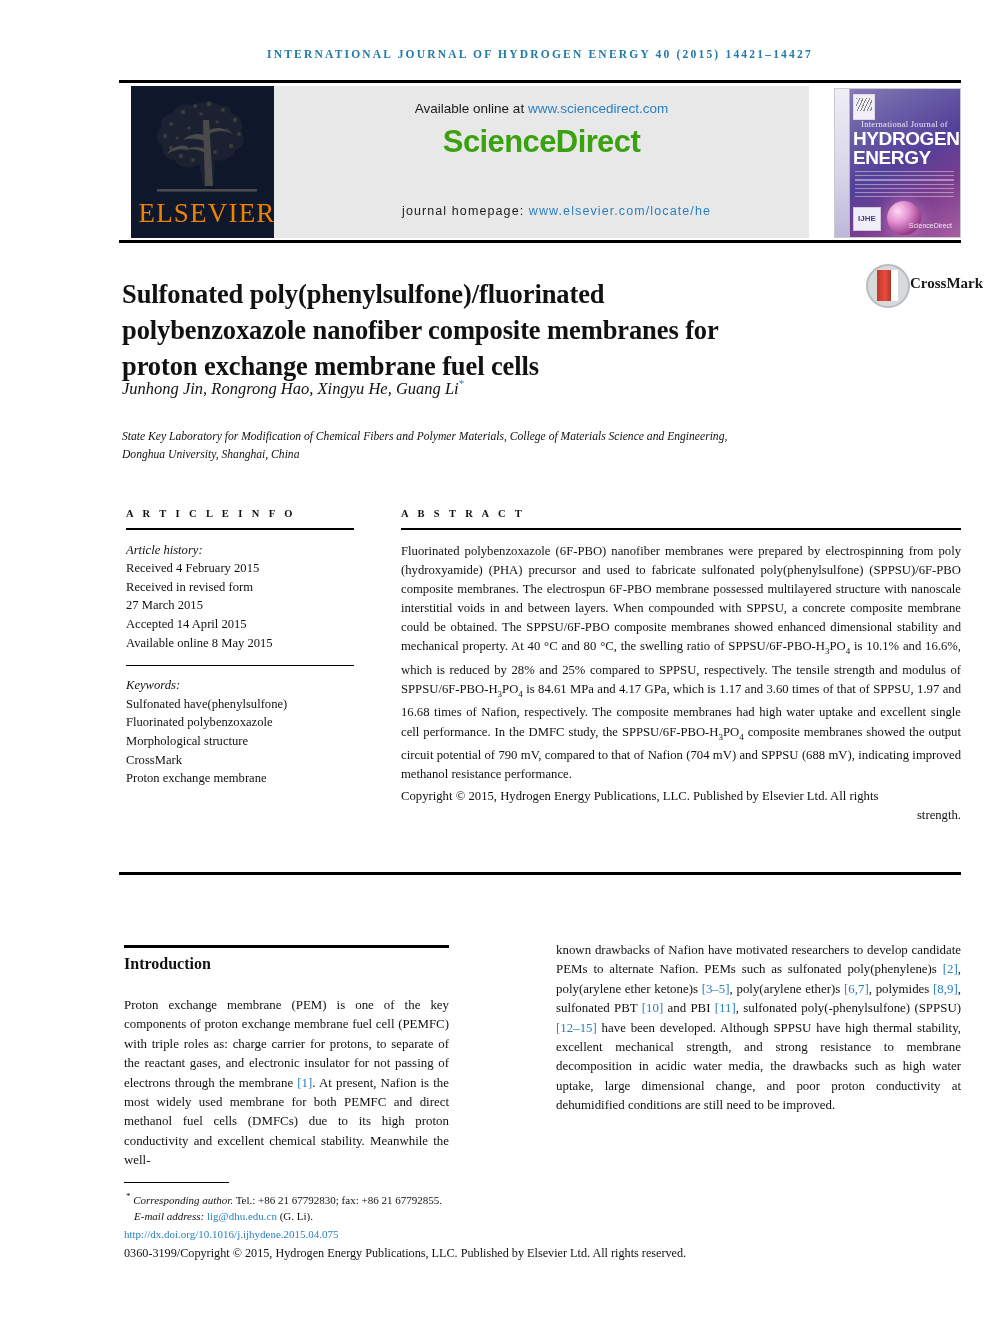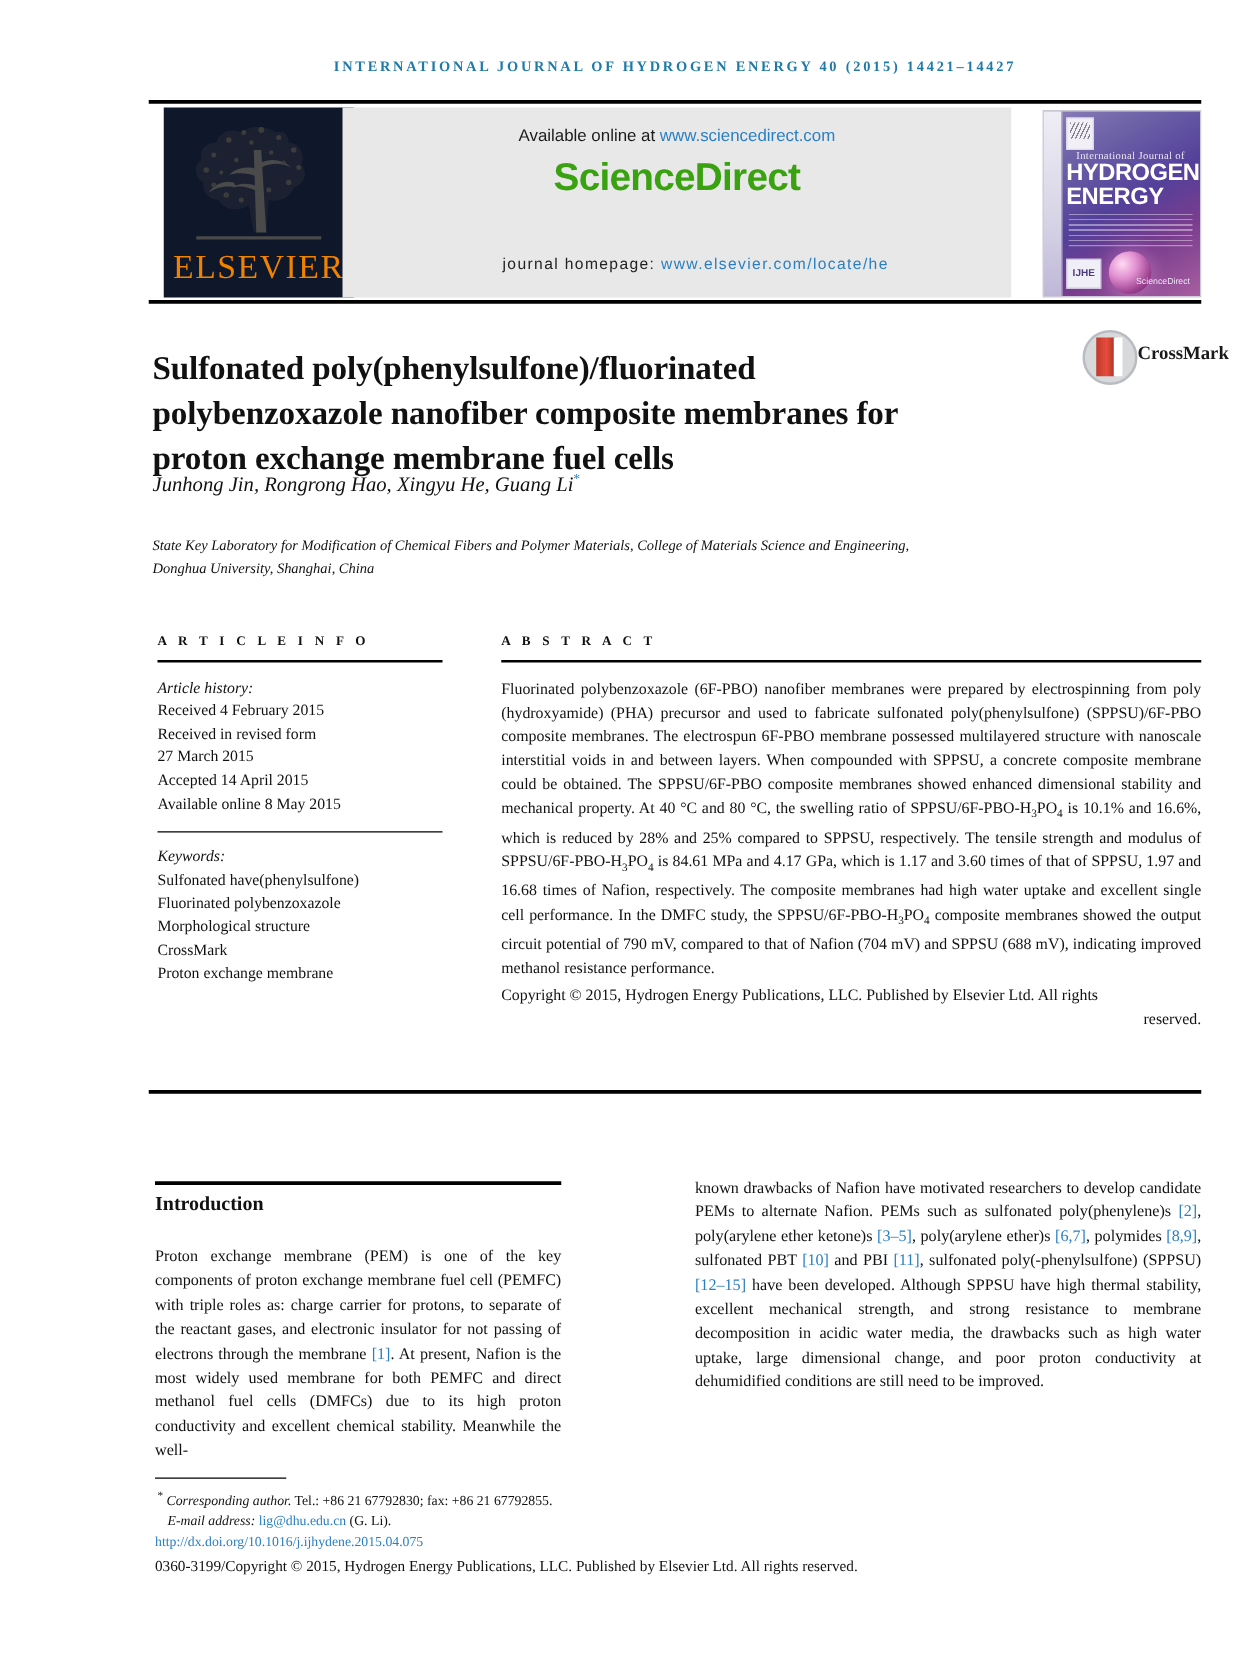--- a/index.html
+++ b/index.html
@@ -473,21 +473,21 @@
   </div>
 
   <div class="col-abs">
     <div class="sec-head">A B S T R A C T</div>
     <div class="hr-thin"></div>
     <div class="abs-body">
       <span>Fluorinated polybenzoxazole (6F-PBO) nanofiber membranes were prepared by electrospinning from poly (hydroxyamide) (PHA) precursor and used to fabricate sulfonated poly(phenylsulfone) (SPPSU)/6F-PBO composite membranes. The electrospun 6F-PBO membrane possessed multilayered structure with nanoscale interstitial voids in and between layers. When compounded with SPPSU, a concrete composite membrane could be obtained. The SPPSU/6F-PBO composite membranes showed enhanced dimensional stability and mechanical property. At 40 °C and 80 °C, the swelling ratio of SPPSU/6F-PBO-H</span><sub>3</sub><span>PO</span><sub>4</sub><span> is 10.1% and 16.6%, which is reduced by 28% and 25% compared to SPPSU, respectively. The tensile strength and modulus of SPPSU/6F-PBO-H</span><sub>3</sub><span>PO</span><sub>4</sub><span> is 84.61 MPa and 4.17 GPa, which is 1.17 and 3.60 times of that of SPPSU, 1.97 and 16.68 times of Nafion, respectively. The composite membranes had high water uptake and excellent single cell performance. In the DMFC study, the SPPSU/6F-PBO-H</span><sub>3</sub><span>PO</span><sub>4</sub><span> composite membranes showed the output circuit potential of 790 mV, compared to that of Nafion (704 mV) and SPPSU (688 mV), indicating improved methanol resistance performance.</span>
     </div>
     <div class="abs-copy">
       <span>Copyright © 2015, Hydrogen Energy Publications, LLC. Published by Elsevier Ltd. All rights</span>
-      <span class="endline">reserved.</span>
+      <span class="endline">strength.</span>
     </div>
   </div>
 
   <div class="rule-abs-bottom"></div>
 
   <div class="rule-intro"></div>
   <div class="intro-head">Introduction</div>
 
   <div class="body-col-l">
     <span>Proton exchange membrane (PEM) is one of the key components of proton exchange membrane fuel cell (PEMFC) with triple roles as: charge carrier for protons, to separate of the reactant gases, and electronic insulator for not passing of electrons through the membrane </span><span class="ref">[1]</span><span>. At present, Nafion is the most widely used membrane for both PEMFC and direct methanol fuel cells (DMFCs) due to its high proton conductivity and excellent chemical stability. Meanwhile the well-</span>

